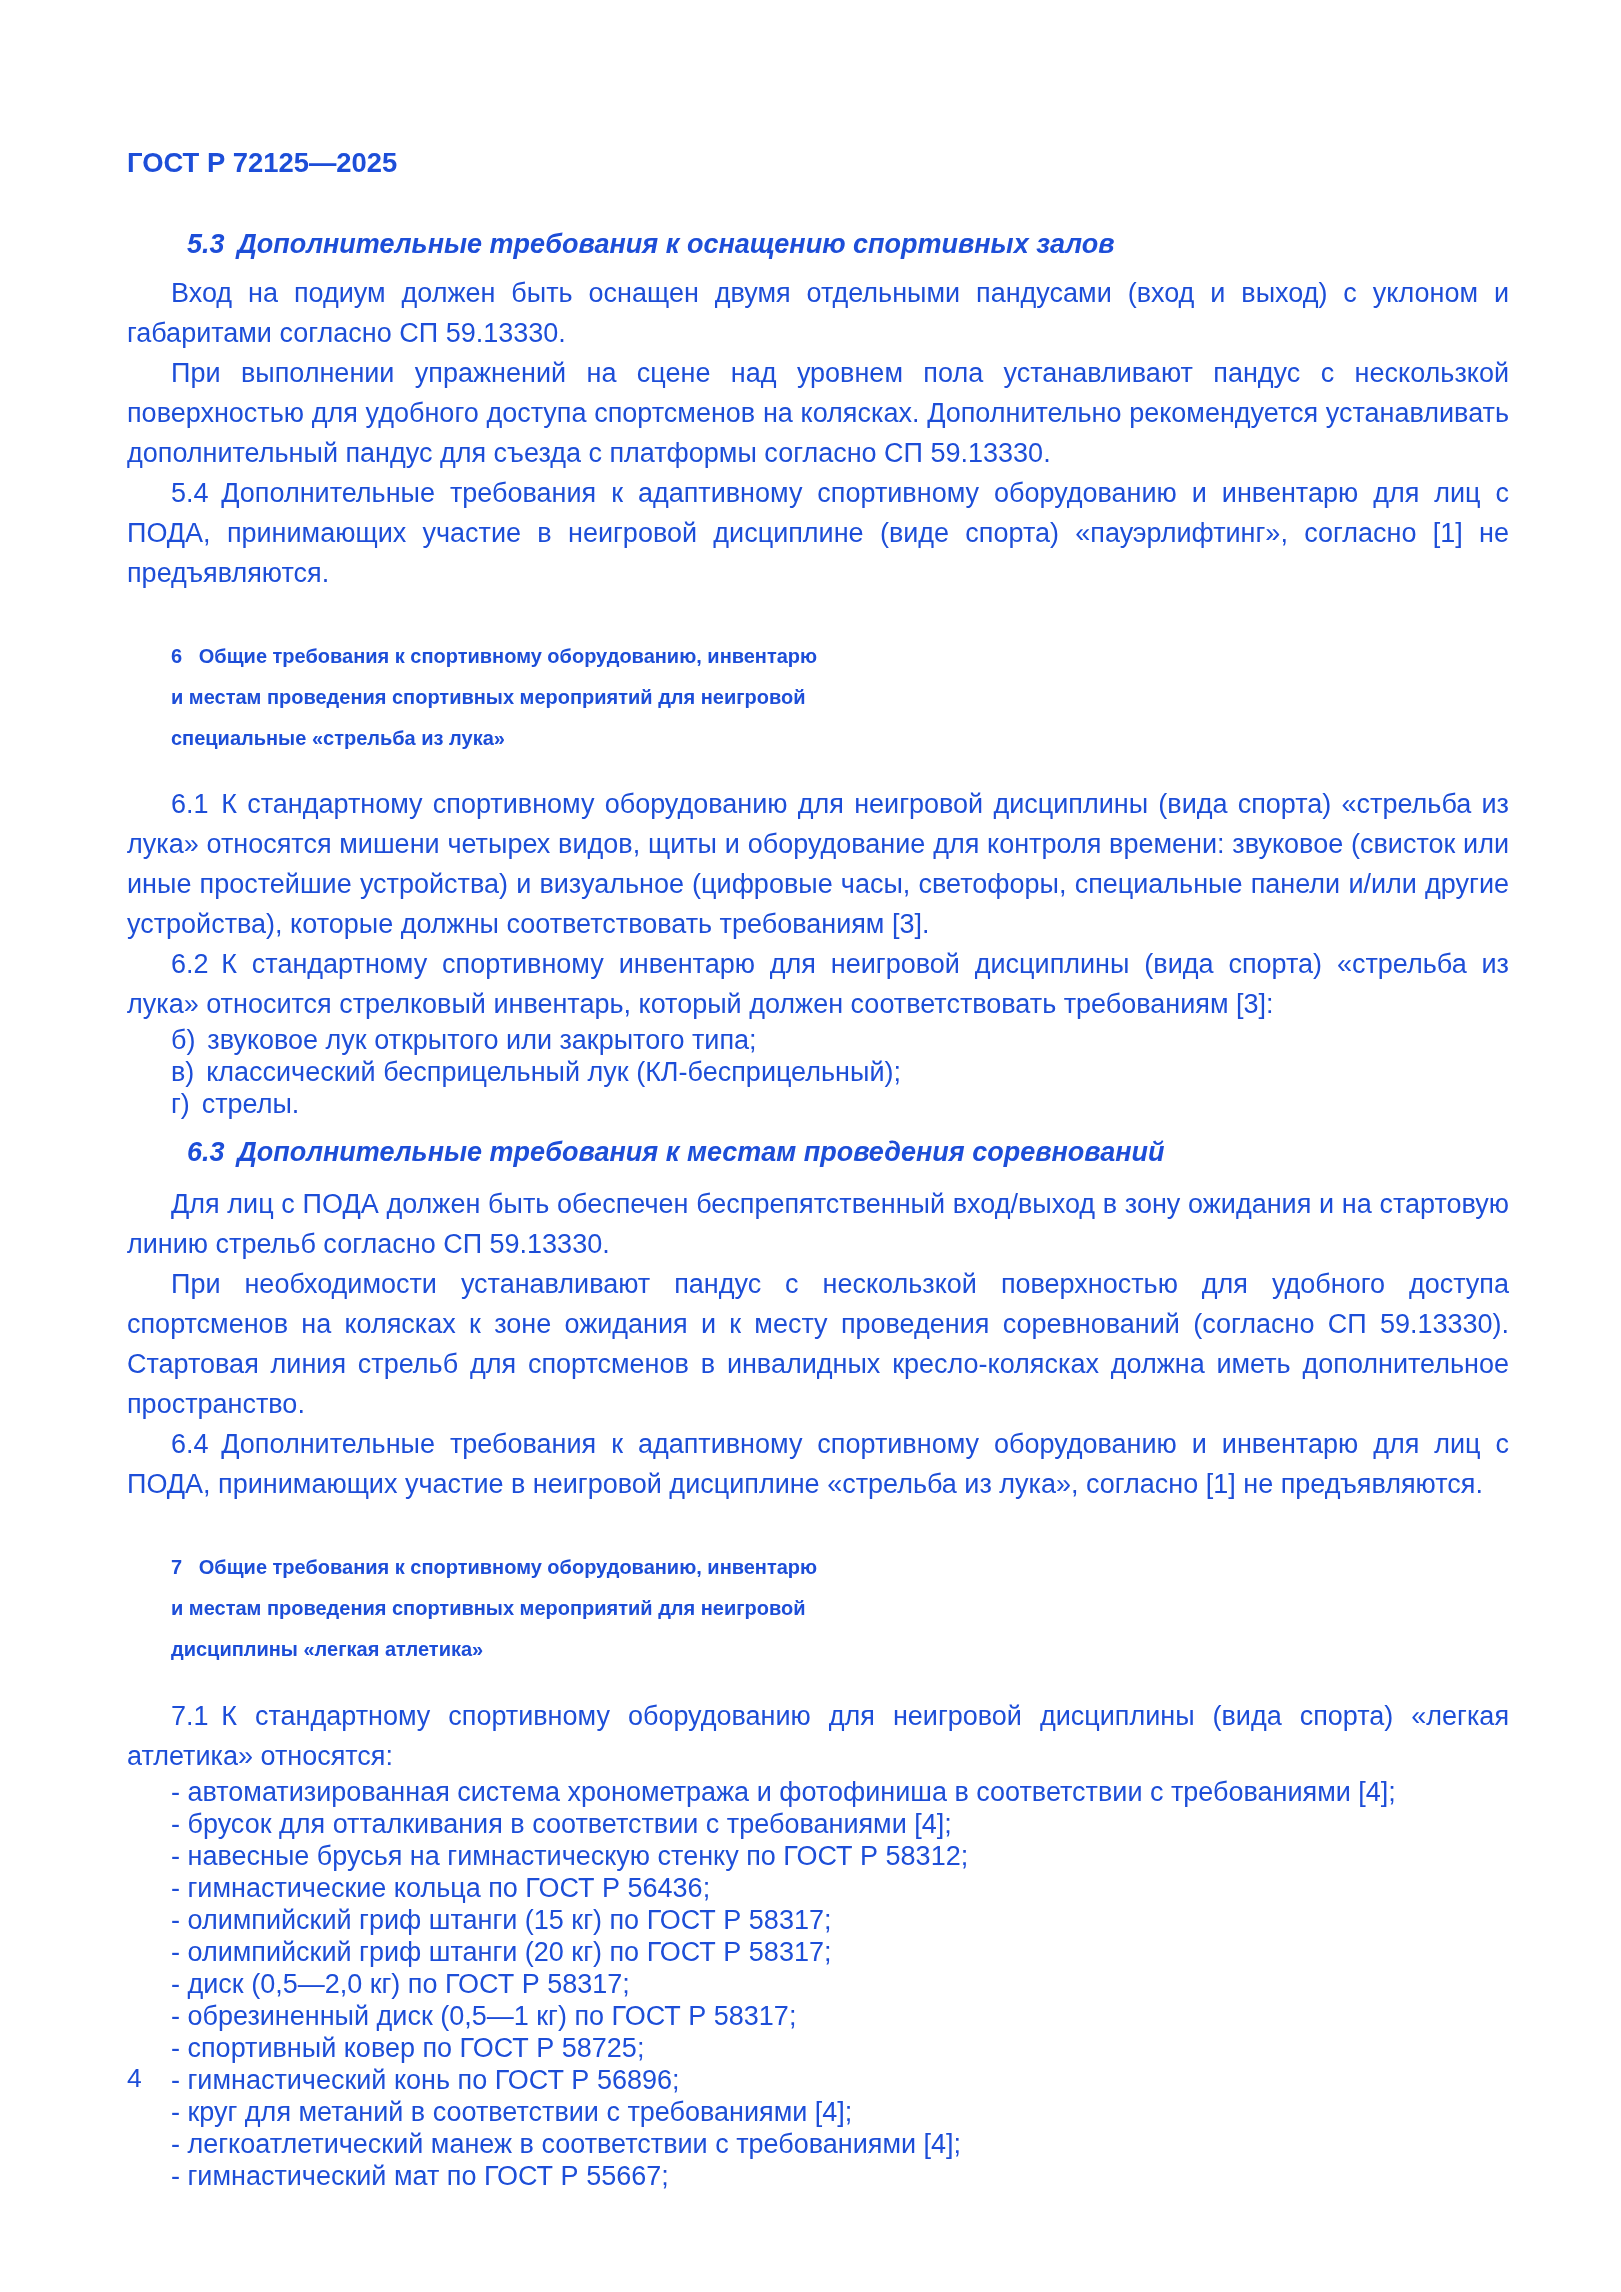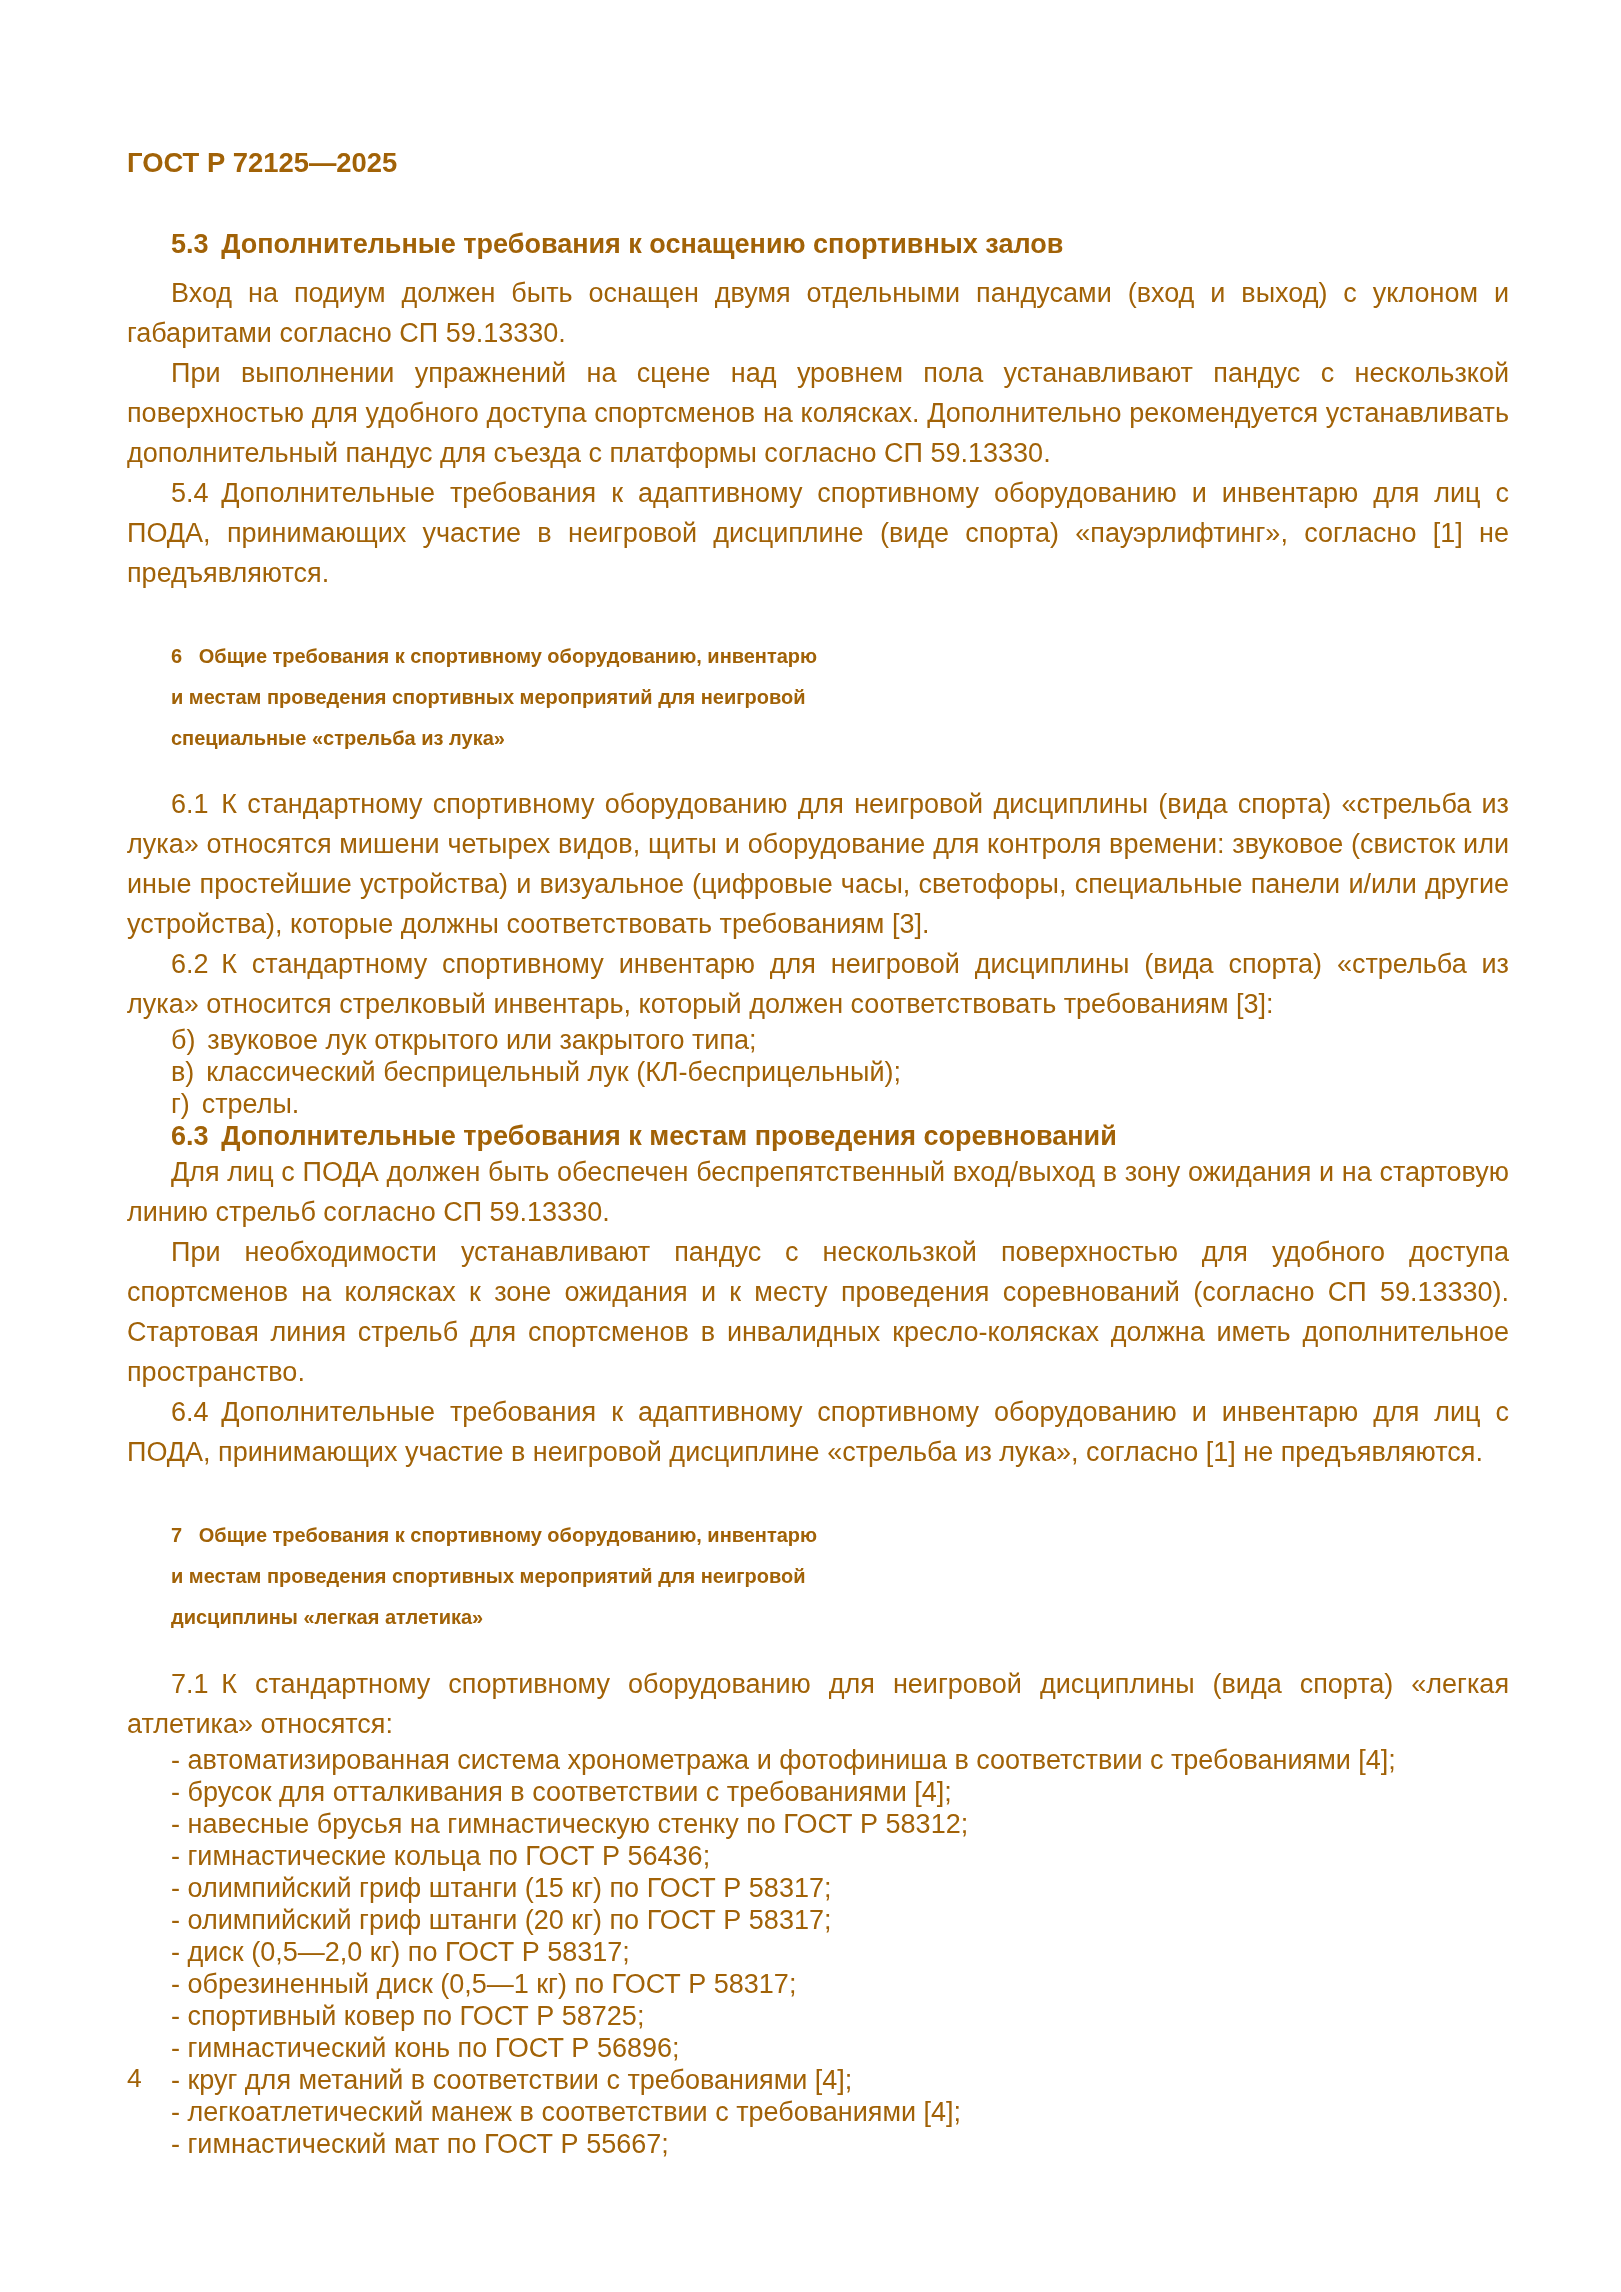--- a/index.html
+++ b/index.html
@@ -2,27 +2,27 @@
 <html lang="ru"><head>
 <meta charset="utf-8">
 <style>
   * { box-sizing: border-box; }
   html, body { margin: 0; padding: 0; background: #ffffff; }
   .page {
     position: relative;
     width: 1621px;
     height: 2293px;
     background: #ffffff;
-    color: #a16207;
+    color: #1d4ed8;
     font-family: "Liberation Sans", sans-serif;
     overflow: hidden;
   }
   .content { position: absolute; left: 127px; right: 112px; top: 0; }
   .running-header { margin-top: 147px; font-size: 27.4px; font-weight: 700; line-height: 32px; }
-  .sub-heading { font-size: 27px; font-weight: 700; line-height: 32px; padding-left: 44px; margin: 0; }
+  .sub-heading { font-size: 27px; font-weight: 700; line-height: 32px; padding-left: 44px; margin: 16px; font-style: italic; }
   .h53 { margin-top: 49px; margin-bottom: 12.7px; }
   .body { font-size: 27px; line-height: 40px; margin: 0; text-align: justify; text-indent: 44px; }
   .num { margin-right: 12.7px; }
   .chapter { font-size: 20px; font-weight: 700; line-height: 41px; padding-left: 44px; margin: 43px 0 25.5px 0; }
   .chapter .num { margin-right: 16.7px; }
   .list-line { font-size: 27px; line-height: 32px; padding-left: 44px; }
   .marker { margin-right: 11.8px; }
   .page-number { position: absolute; left: 127px; top: 2062px; font-size: 26.5px; line-height: 32px; }
 </style>
 </head>

